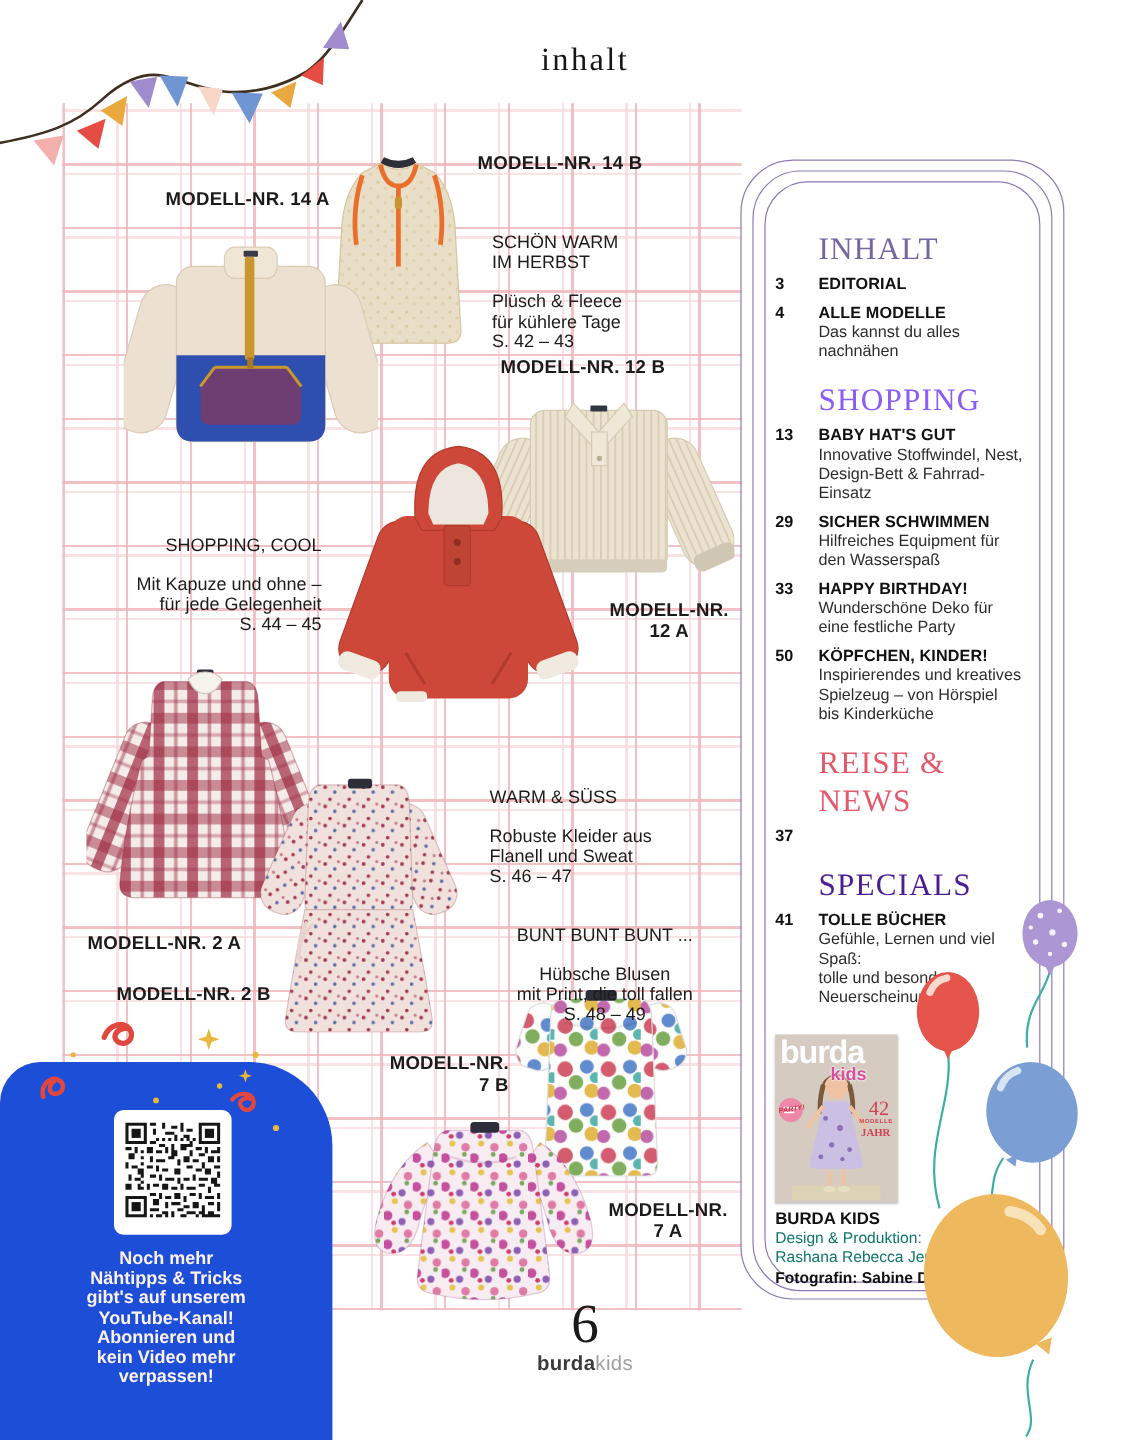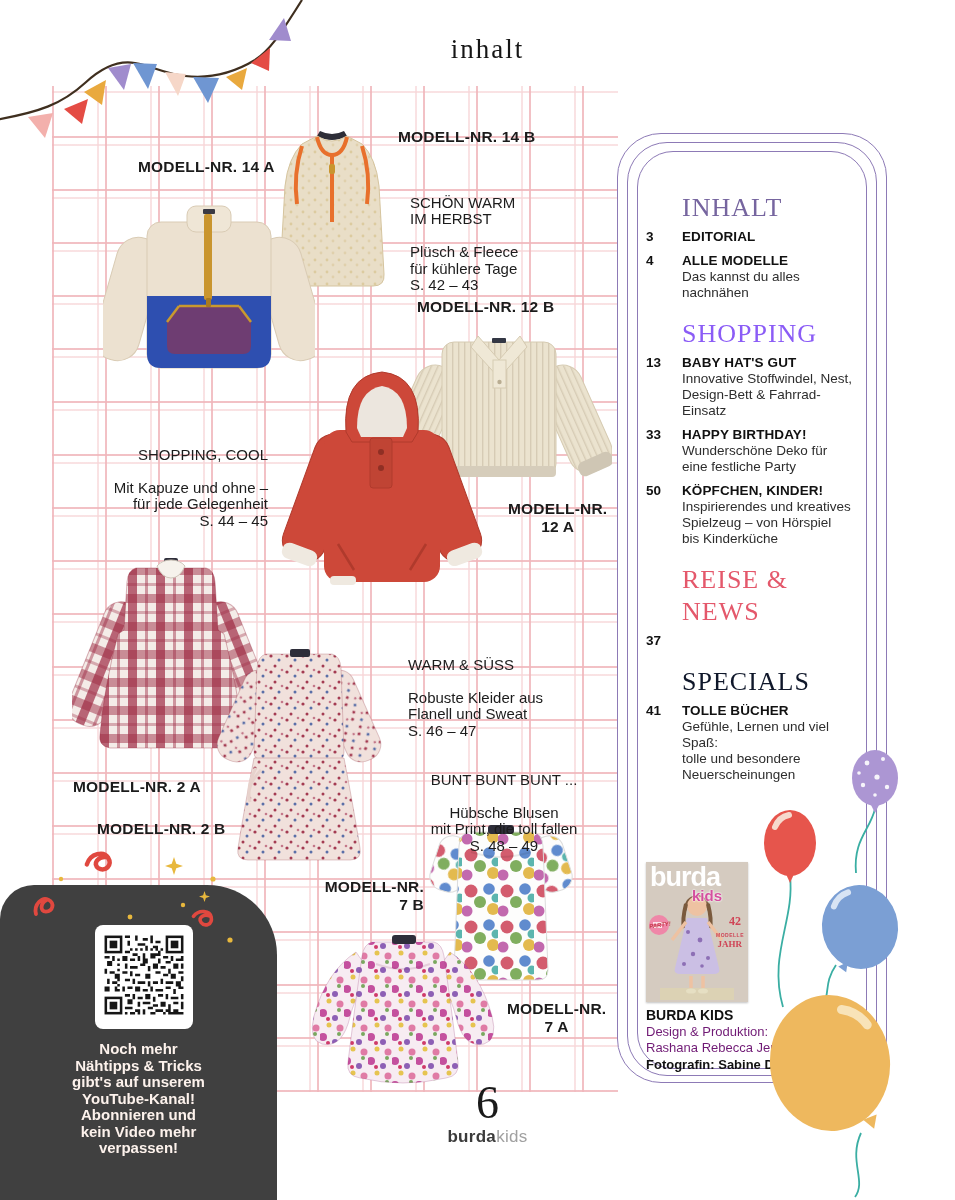--- a/index.html
+++ b/index.html
@@ -41,35 +41,35 @@
   .toc-desc{font-size:13.5px;line-height:16px;color:#2d2d2d;white-space:pre-line;}
 
   
   .cover{left:646px;top:862px;width:102px;height:140px;background:#d5cbc0;overflow:hidden;
     box-shadow:0 1px 2px rgba(0,0,0,.25);}
   .cover-brand{position:absolute;top:0;left:4px;font-weight:bold;font-size:27px;
     letter-spacing:-1px;color:#fff;}
   .cover-sub{position:absolute;top:25px;left:46px;font-weight:bold;font-size:15px;
     color:#d44f9e;text-shadow:0 0 2px #fff,0 0 2px #fff;}
   .cover-42{position:absolute;top:52px;right:7px;font-family:"Liberation Serif",serif;
-    font-weight:bold;font-size:12px;color:#cf4455;}
+    font-weight:normal;font-size:17px;color:#cf4455;}
   .cover-modelle{position:absolute;top:70px;right:4px;font-size:5px;font-weight:bold;
     letter-spacing:.5px;color:#cf4455;}
   .cover-jahr{position:absolute;top:77px;right:6px;font-family:"Liberation Serif",serif;
     font-weight:bold;font-size:9px;color:#cf4455;margin-left:13px;}
   .cover-party{position:absolute;top:60px;left:3px;font-size:6px;font-weight:bold;
     font-style:italic;color:#c43a4a;transform:rotate(-8deg);}
 
   .credits{left:646px;top:1006px;width:175px;}
   .cr-title{font-weight:bold;font-size:14px;line-height:18px;color:#111;}
-  .cr-gray{font-size:13px;line-height:16px;color:#701a75;}
+  .cr-gray{font-size:13px;line-height:16px;color:#0f766e;}
   .cr-bold{font-size:13px;line-height:17px;font-weight:bold;color:#111;}
 
   
-  .ytbox{left:0;top:885px;width:277px;height:315px;background:#404040;
+  .ytbox{left:0;top:885px;width:277px;height:315px;background:#1d4ed8;
     border-radius:34px 70px 0 0;}
   .qr-tile{position:absolute;left:95px;top:40px;width:98px;height:104px;background:#fff;
     border-radius:8px;}
   .yt-text{position:absolute;left:0;top:156px;width:100%;text-align:center;
     font-weight:bold;font-size:15px;line-height:16.5px;color:#fdf2ec;white-space:pre-line;}
 
   .footer-num{left:0;right:0;top:1080px;text-align:center;transform:translateX(10px);
     font-family:"Liberation Serif",serif;font-size:46px;line-height:46px;color:#1a1a1a;}
   .footer-brand{left:0;right:0;top:1127px;text-align:center;transform:translateX(10px);
     font-size:17px;letter-spacing:.3px;}
@@ -310,20 +310,28 @@
       <h2 class="toc-heading" style="color: #8b5cf6;">SHOPPING</h2>
       <div class="toc-entry">
         <div class="toc-num">13</div>
         <div>
             <div class="toc-title">BABY HAT'S GUT</div>
              <div class="toc-desc">Innovative Stoffwindel, Nest,
 Design-Bett &amp; Fahrrad-Einsatz</div>
           </div>
       </div>
       <div class="toc-entry">
+        <div class="toc-num">29</div>
+        <div>
+            <div class="toc-title">SICHER SCHWIMMEN</div>
+             <div class="toc-desc">Hilfreiches Equipment für
+den Wasserspaß</div>
+          </div>
+      </div>
+      <div class="toc-entry">
         <div class="toc-num">33</div>
         <div>
             <div class="toc-title">HAPPY BIRTHDAY!</div>
              <div class="toc-desc">Wunderschöne Deko für
 eine festliche Party</div>
           </div>
       </div>
       <div class="toc-entry">
         <div class="toc-num">50</div>
         <div>
@@ -336,21 +344,21 @@
     </div>
 
     <div class="toc-section">
       <h2 class="toc-heading" style="color: rgb(228, 88, 107);">REISE &amp; NEWS</h2>
       <div class="toc-entry">
         <div class="toc-num">37</div>
       </div>
     </div>
 
     <div class="toc-section">
-      <h2 class="toc-heading" style="color: #0f172a;">SPECIALS</h2>
+      <h2 class="toc-heading" style="color: #4c1d95;">SPECIALS</h2>
       <div class="toc-entry">
         <div class="toc-num">41</div>
         <div>
             <div class="toc-title">TOLLE BÜCHER</div>
              <div class="toc-desc">Gefühle, Lernen und viel Spaß:
 tolle und besondere
 Neuerscheinungen</div>
           </div>
       </div>
     </div>

